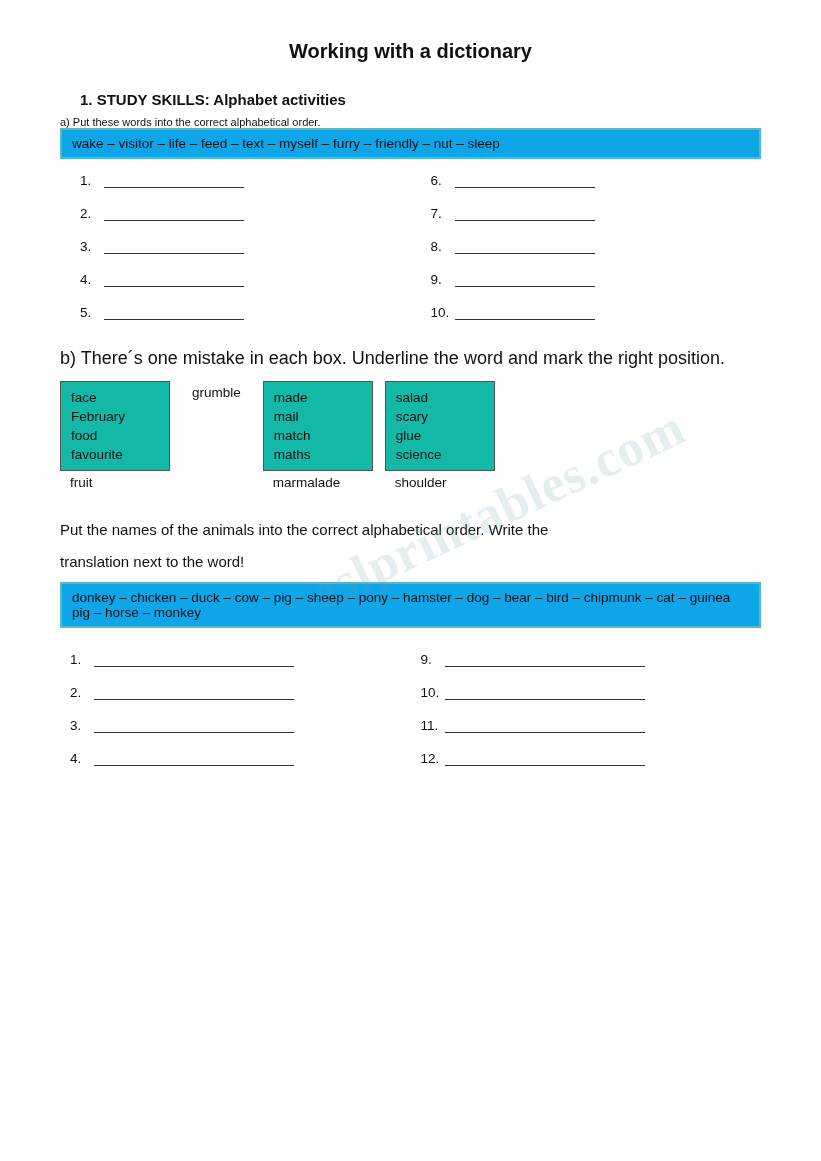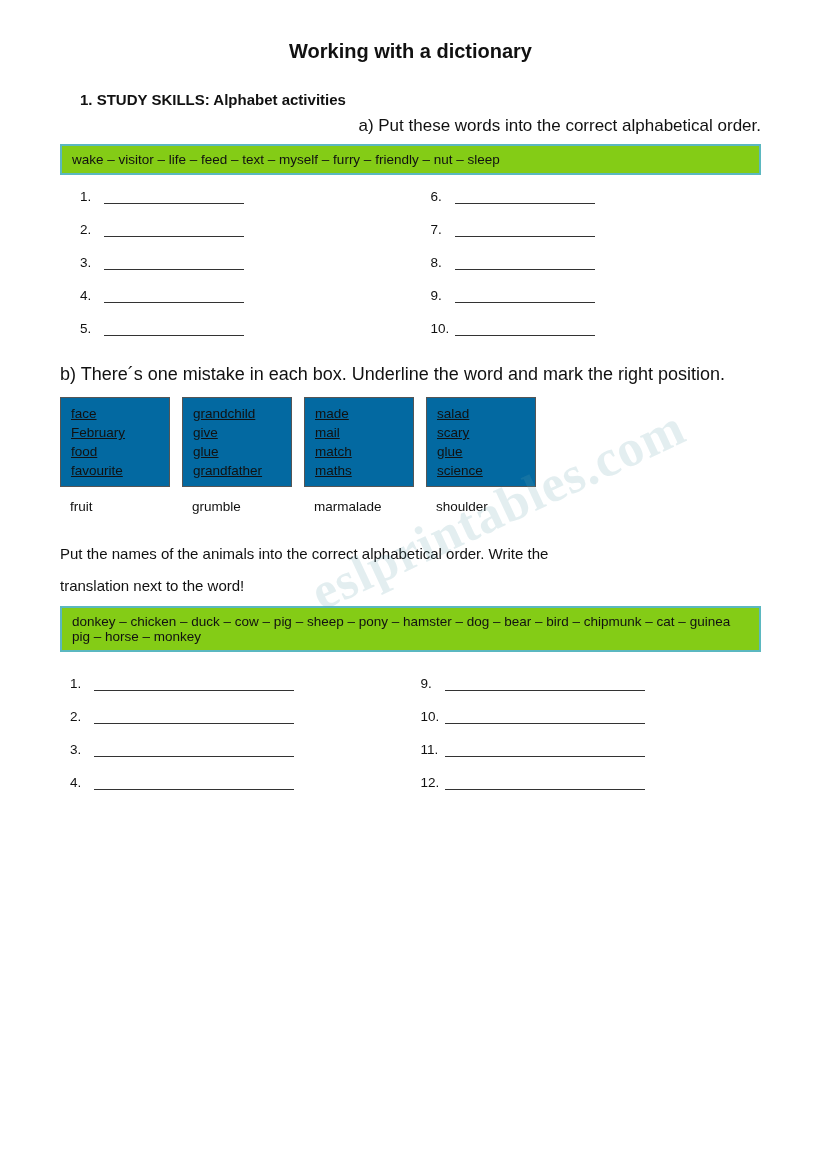--- a/index.html
+++ b/index.html
@@ -18,26 +18,24 @@
       font-size: 20px;
       margin-bottom: 28px;
     }
     .section-header {
       font-weight: bold;
       font-size: 15px;
       margin-bottom: 8px;
       margin-left: 20px;
     }
     .instruction {
-      font-size: 17px;
-      margin-bottom: 8px;
-      text-align: right;
+      font-size: 11px;
     }
     .highlight-box {
-      background: #84cc16;
+      background: #0ea5e9;
       border: 2px solid #5bb8c0;
       padding: 6px 10px;
       margin-bottom: 14px;
       font-size: 13.5px;
       display: inline-block;
       width: 100%;
     }
     .numbered-lines {
       display: flex;
       flex-direction: row;
@@ -75,23 +73,22 @@
     }
     .word-box-container {
       display: flex;
       flex-direction: column;
       align-items: flex-start;
     }
     .word-box {
       border: 1.5px solid #555;
       padding: 6px 10px;
       min-width: 110px;
-      background: #0369a1;
-      margin-bottom: 8px;
-      text-decoration: underline;
+      background: #14b8a6;
+      margin-bottom: 0;
     }
     .word-box-word {
       display: block;
       font-size: 13.5px;
       padding: 2px 0;
     }
     .word-outside {
       font-size: 13.5px;
       padding: 4px 10px 0 10px;
     }
@@ -205,26 +202,20 @@
       <div class="word-box">
         <span class="word-box-word">face</span>
         <span class="word-box-word">February</span>
         <span class="word-box-word">food</span>
         <span class="word-box-word">favourite</span>
       </div>
       <span class="word-outside">fruit</span>
     </div>
 
     <div class="word-box-container">
-      <div class="word-box">
-        <span class="word-box-word">grandchild</span>
-        <span class="word-box-word">give</span>
-        <span class="word-box-word">glue</span>
-        <span class="word-box-word">grandfather</span>
-      </div>
       <span class="word-outside">grumble</span>
     </div>
 
     <div class="word-box-container">
       <div class="word-box">
         <span class="word-box-word">made</span>
         <span class="word-box-word">mail</span>
         <span class="word-box-word">match</span>
         <span class="word-box-word">maths</span>
       </div>

